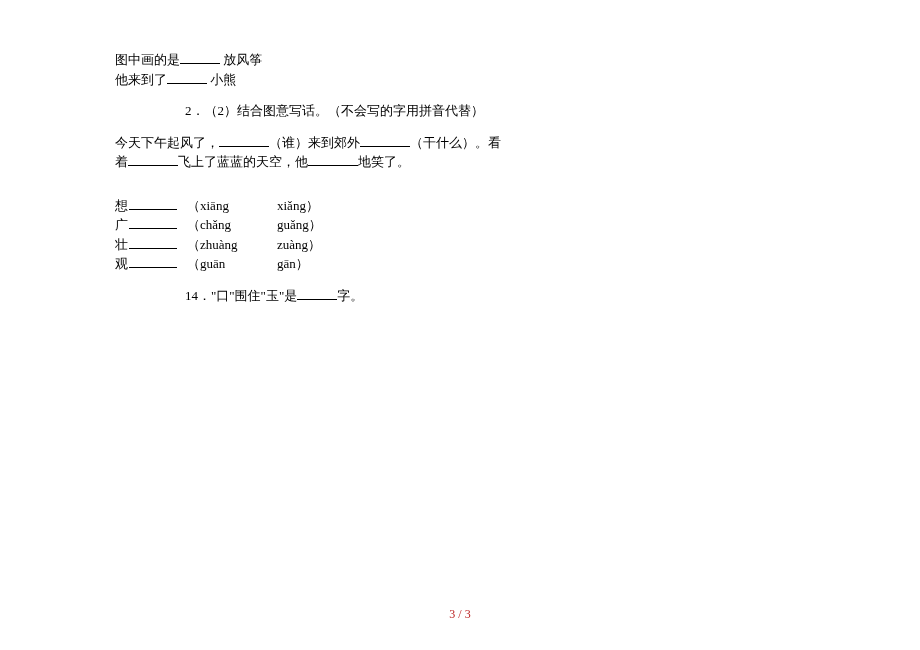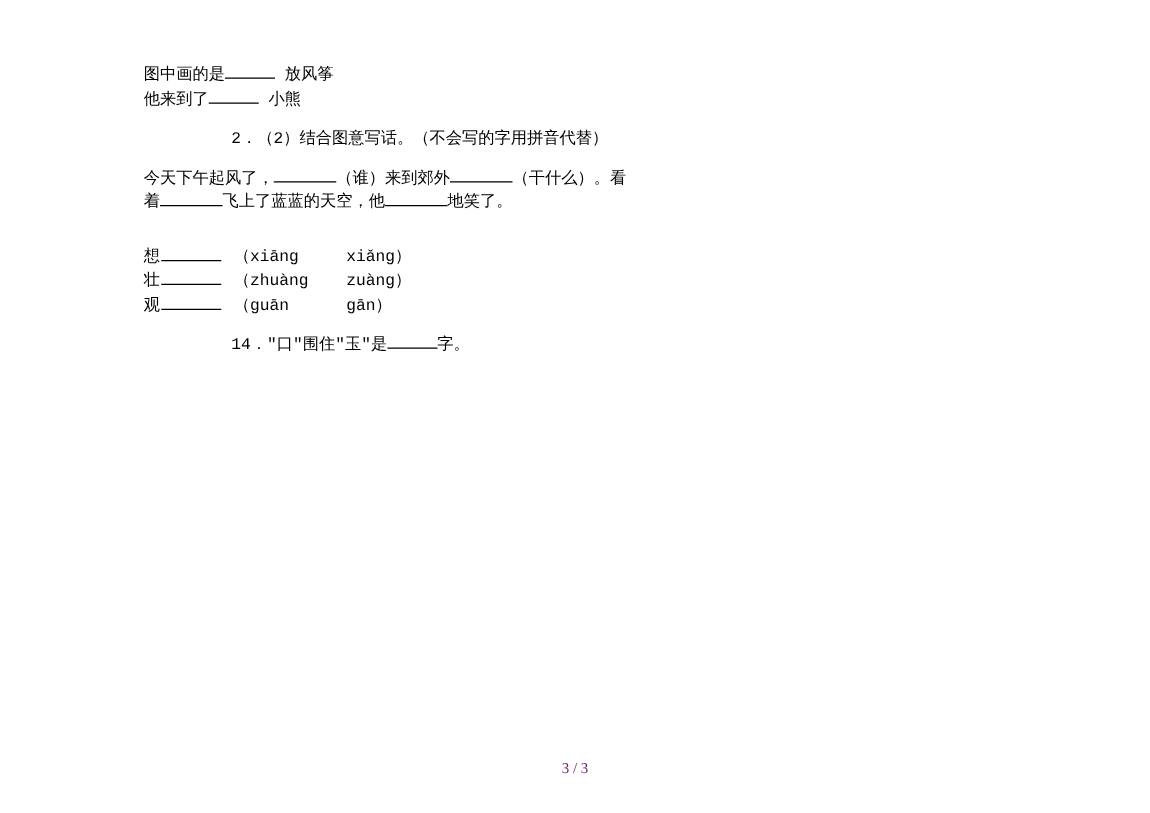--- a/index.html
+++ b/index.html
@@ -17,21 +17,20 @@
       position: relative;
     }
     .page {
       padding: 50px 0 0 115px;
       width: 540px;
     }
     .line {
       line-height: 1.5;
       margin-bottom: 0px;
       white-space: nowrap;
-      font-family: Liberation Mono, monospace;
     }
     .blank-short {
       display: inline-block;
       border-bottom: 1px solid #000;
       width: 40px;
       height: 1em;
       vertical-align: baseline;
     }
     .blank-medium {
       display: inline-block;
@@ -41,21 +40,21 @@
       vertical-align: baseline;
     }
     .indent1 {
       padding-left: 70px;
     }
     .spacer-medium {
       height: 12px;
     }
     .pinyin-row {
       line-height: 1.5;
-      font-family: Liberation Mono, monospace;
+      font-family: Liberation Serif, serif;
     }
     .pinyin-char {
       display: inline-block;
       width: 14px;
     }
     .pinyin-blank {
       display: inline-block;
       border-bottom: 1px solid #000;
       width: 48px;
       height: 1em;
@@ -69,21 +68,21 @@
       display: inline-block;
       width: 90px;
     }
     .footer {
       position: absolute;
       bottom: 28px;
       left: 0;
       width: 920px;
       text-align: center;
       font-size: 12px;
-      color: #701a75;
+      color: #b91c1c;
     }
   </style>
 </head>
 <body>
 
 <div class="page">
   <div class="line">
     <span>图中画的是</span><span class="blank-short"></span><span> 放风筝</span>
   </div>
   <div class="line">
@@ -107,20 +106,23 @@
 
   <div class="spacer-medium"></div>
 
 
   <div class="spacer-medium"></div>
 
   <div class="pinyin-row">
     <span class="pinyin-char">想</span><span class="pinyin-blank"></span><span class="pinyin-options"><span class="pinyin-opt1">（xiāng</span><span>xiǎng）</span></span>
   </div>
   <div class="pinyin-row">
+    <span class="pinyin-char">广</span><span class="pinyin-blank"></span><span class="pinyin-options"><span class="pinyin-opt1">（chǎng</span><span>guǎng）</span></span>
+  </div>
+  <div class="pinyin-row">
     <span class="pinyin-char">壮</span><span class="pinyin-blank"></span><span class="pinyin-options"><span class="pinyin-opt1">（zhuàng</span><span>zuàng）</span></span>
   </div>
   <div class="pinyin-row">
     <span class="pinyin-char">观</span><span class="pinyin-blank"></span><span class="pinyin-options"><span class="pinyin-opt1">（guān</span><span>gān）</span></span>
   </div>
 
   <div class="spacer-medium"></div>
 
   <div class="line indent1">
     <span>14．</span><span>"口"围住"玉"是</span><span class="blank-short"></span><span>字。</span>

